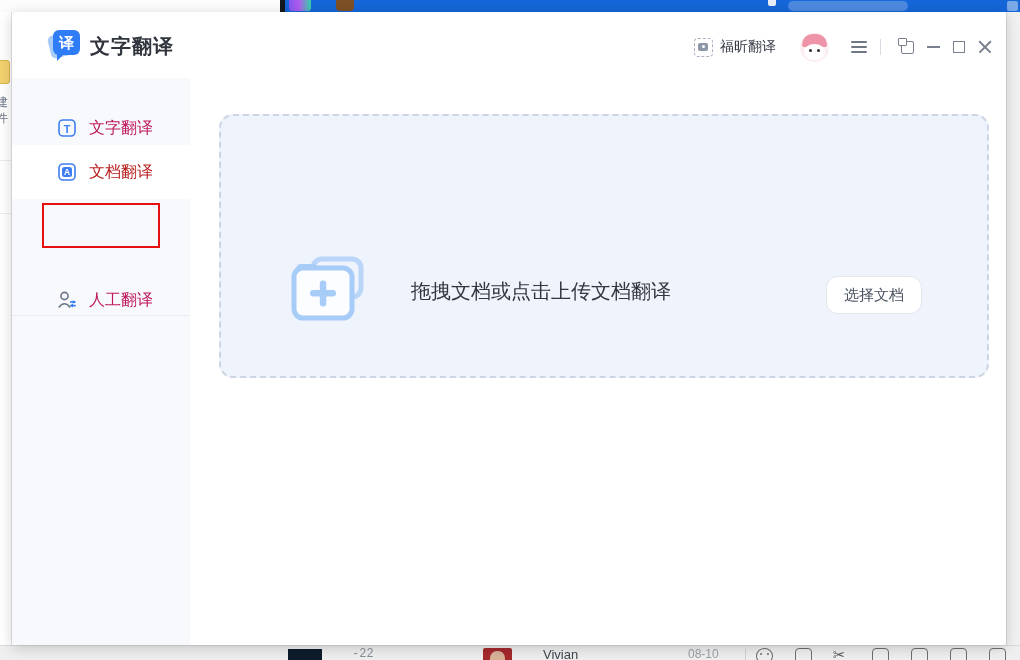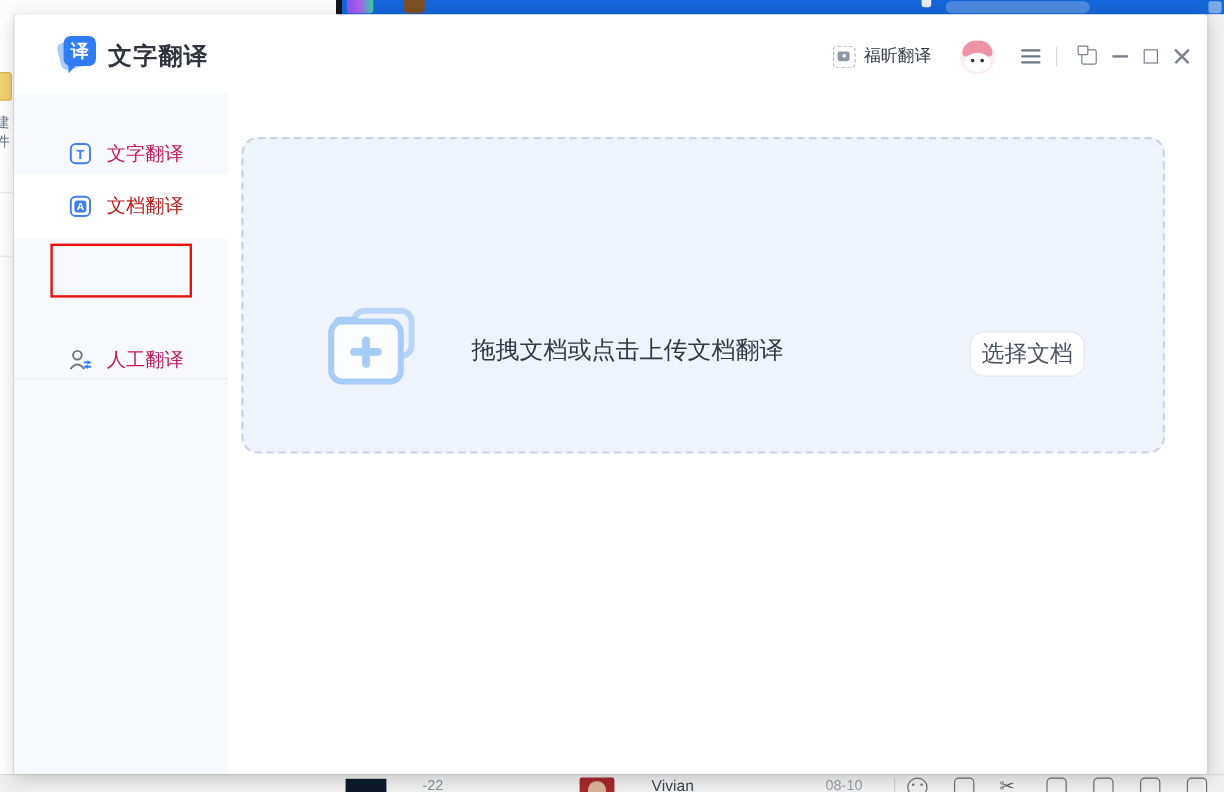--- a/index.html
+++ b/index.html
@@ -19,21 +19,21 @@
 
   .bg-left { left:0; top:12px; width:12px; height:633px; background:#ffffff; border-right:1px solid #e4e4e4; overflow:hidden; }
   .lf-folder { position:absolute; left:-9px; top:48px; width:19px; height:24px; background:#f2d170; border:1px solid #dcb74e; border-radius:3px; }
   .lf-frag { position:absolute; left:-4px; font-size:12px; color:#70798a; }
   .lf-div { position:absolute; left:0; width:11px; height:1px; background:#ebebeb; }
 
   .bg-right { left:1006px; top:12px; width:14px; height:633px; background:#f1f1f1; border-left:1px solid #dcdcdc; }
 
   .bg-bottom { left:0; top:645px; width:1020px; height:15px; background:#efefef; border-top:1px solid #dadada; overflow:hidden; }
   .btm-navy { position:absolute; left:288px; top:3px; width:34px; height:14px; background:#0d1b2c; }
-  .btm-frag { position:absolute; left:352px; top:1px; font-size:12px; color:#8a9099; }
+  .btm-frag { position:absolute; left:352px; top:1px; font-size:12px; color:#8a9099;font-family:Liberation Mono, monospace; }
   .btm-redav { position:absolute; left:483px; top:2px; width:29px; height:14px; background:#a5282c; border-radius:2px; }
   .btm-redav::after{ content:""; position:absolute; left:7px; top:3px; width:15px; height:12px; border-radius:7px 7px 0 0; background:#d8b39a; }
   .btm-name { position:absolute; left:543px; top:1px; font-size:13px; color:#3f454d; }
   .btm-date { position:absolute; left:688px; top:1px; font-size:12px; color:#9aa0a8; }
   .btm-vline { position:absolute; left:745px; top:3px; width:1px; height:12px; background:#d0d0d0; }
   .btm-ic { position:absolute; top:2px; width:17px; height:16px; border:1.5px solid #6e6e6e; border-radius:4px; }
   .btm-ic.round { border-radius:50%; }
   .btm-ic .dotl,.btm-ic .dotr{ position:absolute; top:4px; width:2px; height:2px; background:#6e6e6e; border-radius:50%; }
   .btm-ic .dotl{left:3px;} .btm-ic .dotr{right:3px;}
   .btm-scissors { position:absolute; top:0; font-size:15px; color:#5f5f5f; }
@@ -69,26 +69,26 @@
   
   .sidebar { left:0; top:66px; width:178px; height:567px; background:#f8f9fd; }
   .sb-item { position:absolute; left:0; width:178px; height:48px; display:flex; align-items:center; padding-left:45px; gap:12px; cursor:pointer; }
   .sb-item .lbl { font-size:16px; color:#be185d; }
   .sb-item.active { background:#ffffff; height:54px; }
   .sb-item.active .lbl { color:#b91c1c; }
   .sb-div { position:absolute; left:0; top:237px; width:178px; height:1px; background:#e9ecf3; }
   .red-box { position:absolute; left:30px; top:125px; width:118px; height:45px; border:2px solid #e8100c; pointer-events:none; }
 
   
-  .card { left:189px; top:102px; width:770px; height:264px; background:#eef3fc; border:2px dashed #cdd5e4; border-radius:14px; cursor:pointer; }
+  .card { left:207px; top:102px; width:770px; height:264px; background:#eef3fc; border:2px dashed #cdd5e4; border-radius:14px; cursor:pointer; }
   .card-row { position:absolute; left:68px; top:140px; width:640px; display:flex; align-items:center; }
   .up-text { margin-left:46px; }
   .up-title { font-size:20px; color:#32363e; }
   .up-sub { margin-top:13px; font-size:14px; color:#b3bac7; }
-  .choose-btn { position:absolute; left:605px; top:160px; width:96px; height:38px; background:#ffffff; border:1px solid #e4e7ec; border-radius:12px; font-size:19px; color:#4a5260; display:flex; align-items:center; justify-content:center; cursor:pointer; }
+  .choose-btn { position:absolute; left:605px; top:160px; width:96px; height:38px; background:#ffffff; border:1px solid #e4e7ec; border-radius:12px; font-size:15px; color:#4a5260; display:flex; align-items:center; justify-content:center; cursor:pointer; }
 </style>
 </head>
 <body>
 
 <div class="abs bg-topleft"></div>
 <div class="abs bg-darkchip"></div>
 <div class="abs bg-bluebar">
   <div class="abs bb-logo" style="left:4px;"></div>
   <div class="abs bb-avatar" style="left:51px;"></div>
   <div class="abs bb-notch" style="left:483px;"></div>

